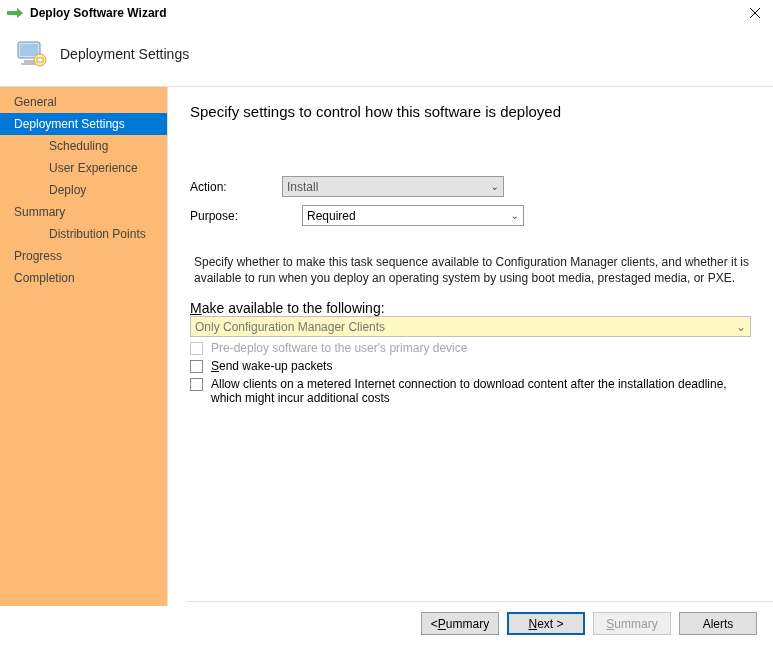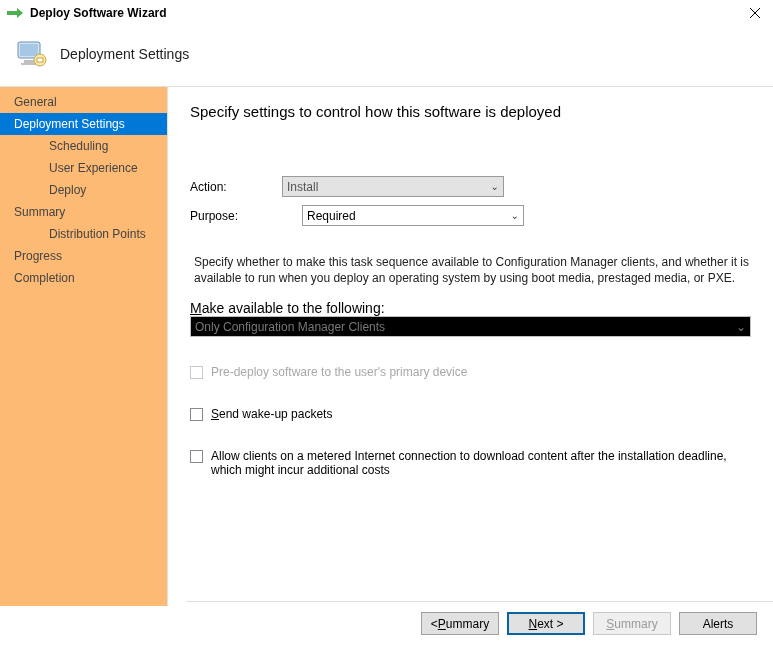--- a/index.html
+++ b/index.html
@@ -19,22 +19,22 @@
   .content { flex: 1; padding: 16px 22px 10px 22px; position: relative; }
   .heading { color: #000000; font-size: 15px; margin-bottom: 26px; }
   .row { display:flex; align-items:center; margin-bottom: 8px; }
   .row .label { width: 92px; font-size: 12px; }
   .select { flex: 0 0 222px; height: 21px; border: 1px solid #9a9a9a; background: #e3e3e3; color:#555; padding: 0 4px; font-size:12px; display:flex; align-items:center; justify-content:space-between; }
   .select.wide { flex: 0 0 222px; background: #fff; color:#000;margin-left:20px; }
   .select .chev { font-size:10px; color:#444; }
   .desc { font-size: 12px; color: #222; margin: 28px 0 14px 4px; line-height: 1.35; }
   .sublabel { font-size: 14px; }
   .sublabel u { text-decoration: underline; }
-  .wide-select { width: 561px; height: 21px; border: 1px solid #bfbfbf; background: #000000; color:#777; padding:0 4px; font-size:12px; display:flex; align-items:center; justify-content:space-between; }
-  .cb-row { display:flex; align-items:flex-start; margin-top: 28px; font-size:12px; }
+  .wide-select { width: 561px; height: 21px; border: 1px solid #bfbfbf; background: #fef9c3; color:#777; padding:0 4px; font-size:12px; display:flex; align-items:center; justify-content:space-between; }
+  .cb-row { display:flex; align-items:flex-start; margin-top: 4px; font-size:12px; }
   .cb-row .cb { width:13px; height:13px; border:1px solid #888; margin-right:8px; margin-top:1px; flex-shrink:0; }
   .cb-row.disabled { color:#a8a8a8; }
   .cb-row.disabled .cb { border-color:#c9c9c9; }
   .cb-row .txt u { text-decoration: underline; }
   .footer { position:absolute; bottom:0; left:186px; right:0; height:44px; border-top:1px solid #e0e0e0; display:flex; align-items:center; justify-content:flex-end; padding-right:16px; gap:8px; }
   .btn { width:78px; height:23px; border:1px solid #a0a0a0; background:#e1e1e1; font-size:12px; display:flex; align-items:center; justify-content:center; cursor:pointer; }
   .btn.primary { border:2px solid #0a64a4; background:#e1e1e1; }
   .btn.disabled { color:#9a9a9a; border-color:#c8c8c8; background:#efefef; cursor:default; }
   .btn u{text-decoration:underline;}
 </style>

